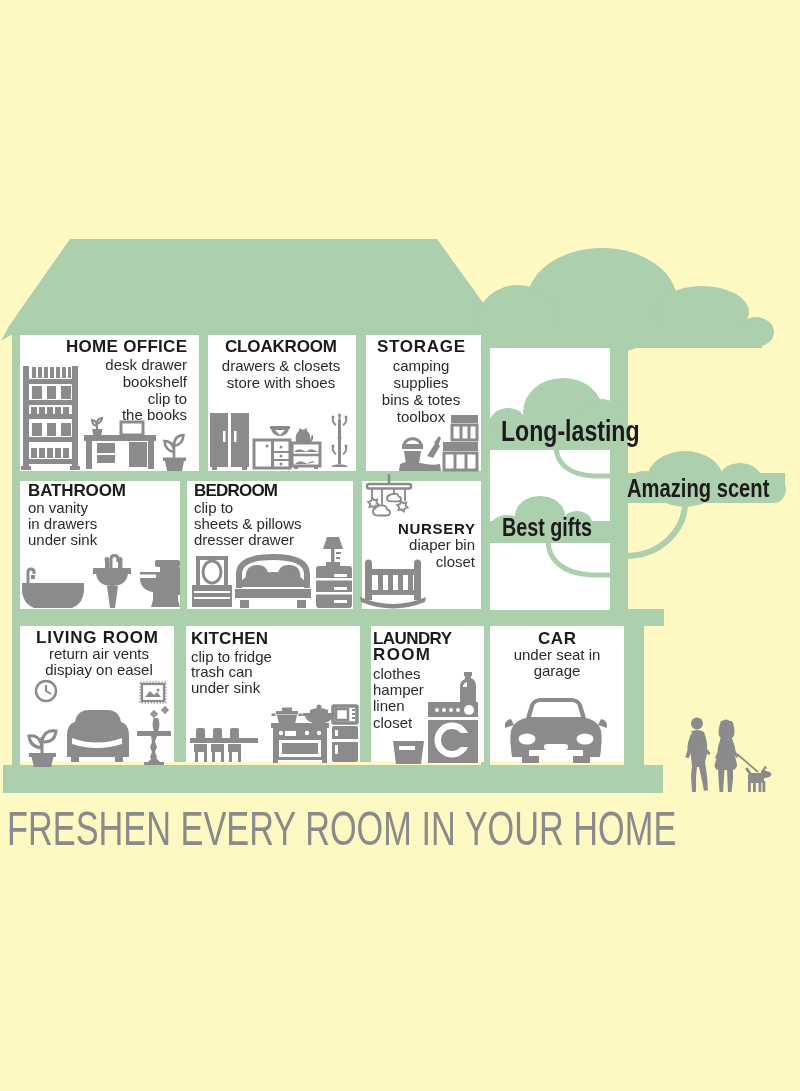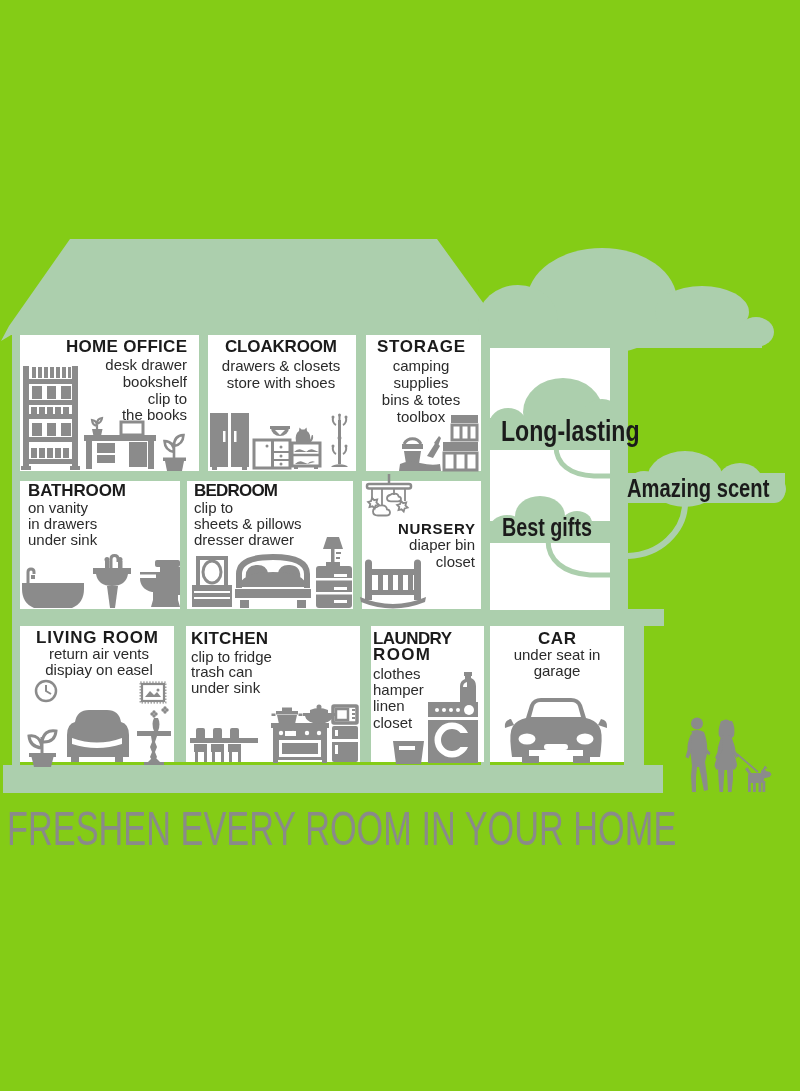--- a/index.html
+++ b/index.html
@@ -1,16 +1,16 @@
 <!DOCTYPE html>
 <html><head>
 <meta charset="utf-8">
 <style>
 html,body{margin:0;padding:0;background:#ffffff;}
-#page{position:relative;width:800px;height:1091px;background:#84cc16;overflow:hidden;
+#page{position:relative;width:800px;height:1091px;background:#fef9c3;overflow:hidden;
 font-family:"Liberation Sans", sans-serif;}
 svg{position:absolute;top:0;left:0;}
 .t{font-family:"Liberation Sans", sans-serif;font-weight:bold;fill:#1b1b1b;}
 .d{font-family:"Liberation Sans", sans-serif;fill:#2b2b2b;}
 </style>
 </head>
 <body>
 <div id="page">
 <svg width="800" height="1091" viewBox="0 0 800 1091">
 <g>

